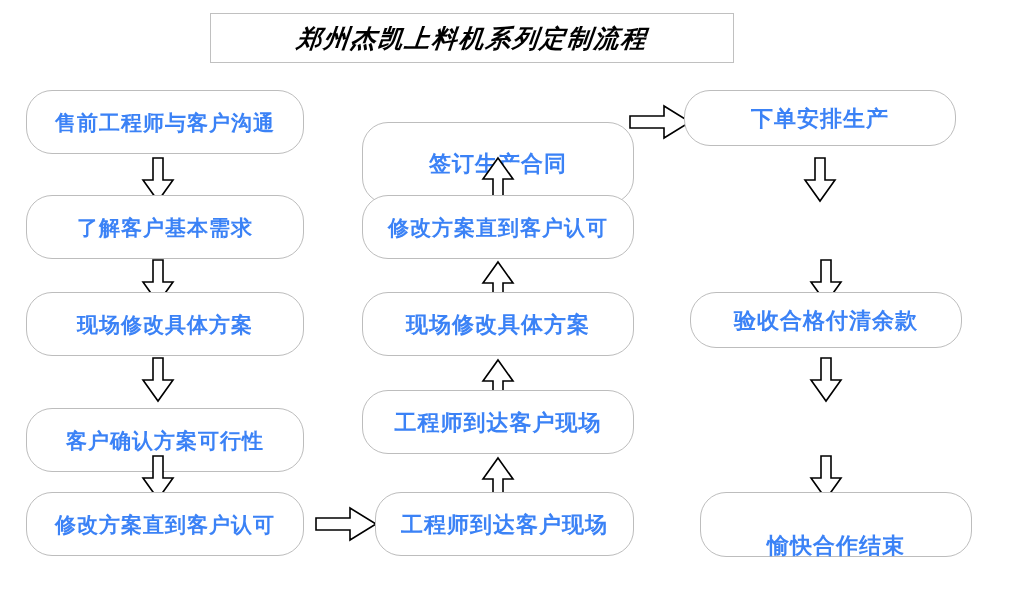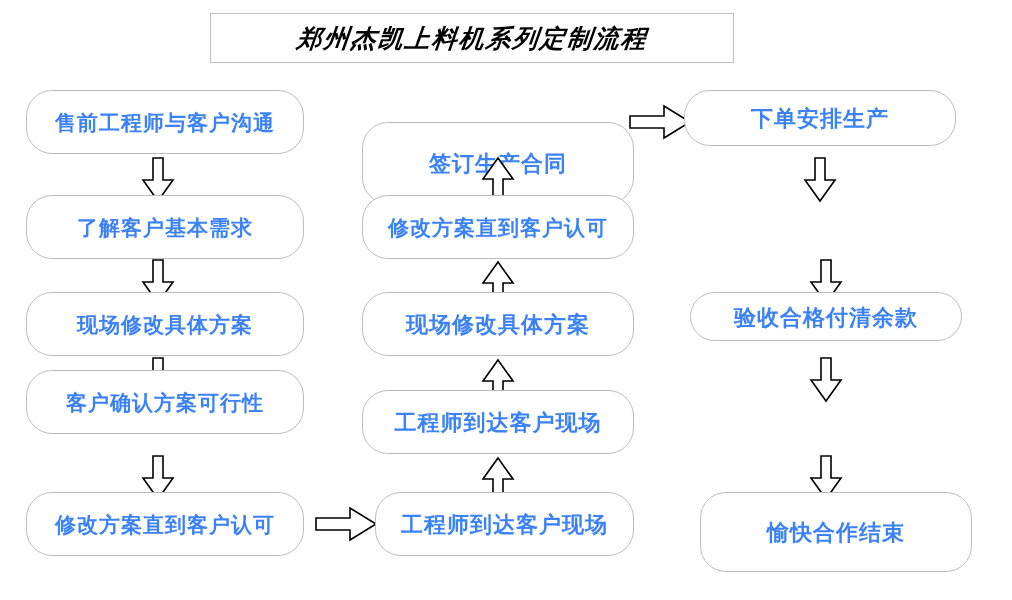--- a/index.html
+++ b/index.html
@@ -90,21 +90,21 @@
   <div class="node w-lg" style="left:26px;  top:292px; width:278px; height:64px;">
     <span class="node-label">现场修改具体方案</span>
   </div>
 
   <div class="arrow" style="left:140px; top:358px;">
     <svg width="36" height="44" viewBox="0 0 36 44">
       <polygon points="13,0 23,0 23,22 33,22 18,43 3,22 13,22" fill="#ffffff" stroke="#000000" stroke-width="1.6"></polygon>
     </svg>
   </div>
 
-  <div class="node w-lg" style="left:26px;  top:370px; width:278px; height:64px;">
+  <div class="node w-lg" style="left:26px;  top:408px; width:278px; height:64px;">
     <span class="node-label">客户确认方案可行性</span>
   </div>
 
   <div class="arrow" style="left:140px; top:456px;">
     <svg width="36" height="44" viewBox="0 0 36 44">
       <polygon points="13,0 23,0 23,22 33,22 18,43 3,22 13,22" fill="#ffffff" stroke="#000000" stroke-width="1.6"></polygon>
     </svg>
   </div>
 
   <div class="node w-lg" style="left:26px;  top:492px; width:278px; height:64px;">
@@ -177,34 +177,34 @@
     </svg>
   </div>
 
 
   <div class="arrow" style="left:808px; top:260px;">
     <svg width="36" height="44" viewBox="0 0 36 44">
       <polygon points="13,0 23,0 23,22 33,22 18,43 3,22 13,22" fill="#ffffff" stroke="#000000" stroke-width="1.6"></polygon>
     </svg>
   </div>
 
-  <div class="node" style="left:690px; top:292px; width:272px; height:49px;text-align:center;">
+  <div class="node" style="left:690px; top:292px; width:272px; height:56px;text-align:center;">
     <span class="node-label">验收合格付清余款</span>
   </div>
 
   <div class="arrow" style="left:808px; top:358px;">
     <svg width="36" height="44" viewBox="0 0 36 44">
       <polygon points="13,0 23,0 23,22 33,22 18,43 3,22 13,22" fill="#ffffff" stroke="#000000" stroke-width="1.6"></polygon>
     </svg>
   </div>
 
 
   <div class="arrow" style="left:808px; top:456px;">
     <svg width="36" height="44" viewBox="0 0 36 44">
       <polygon points="13,0 23,0 23,22 33,22 18,43 3,22 13,22" fill="#ffffff" stroke="#000000" stroke-width="1.6"></polygon>
     </svg>
   </div>
 
-  <div class="node" style="left:700px; top:492px; width:272px; height:80px;">
+  <div class="node" style="left:700px; top:492px; width:272px; height:65px;align-items:flex-end;">
     <span class="node-label">愉快合作结束</span>
   </div>
 
 </div>
 
 </body></html>

